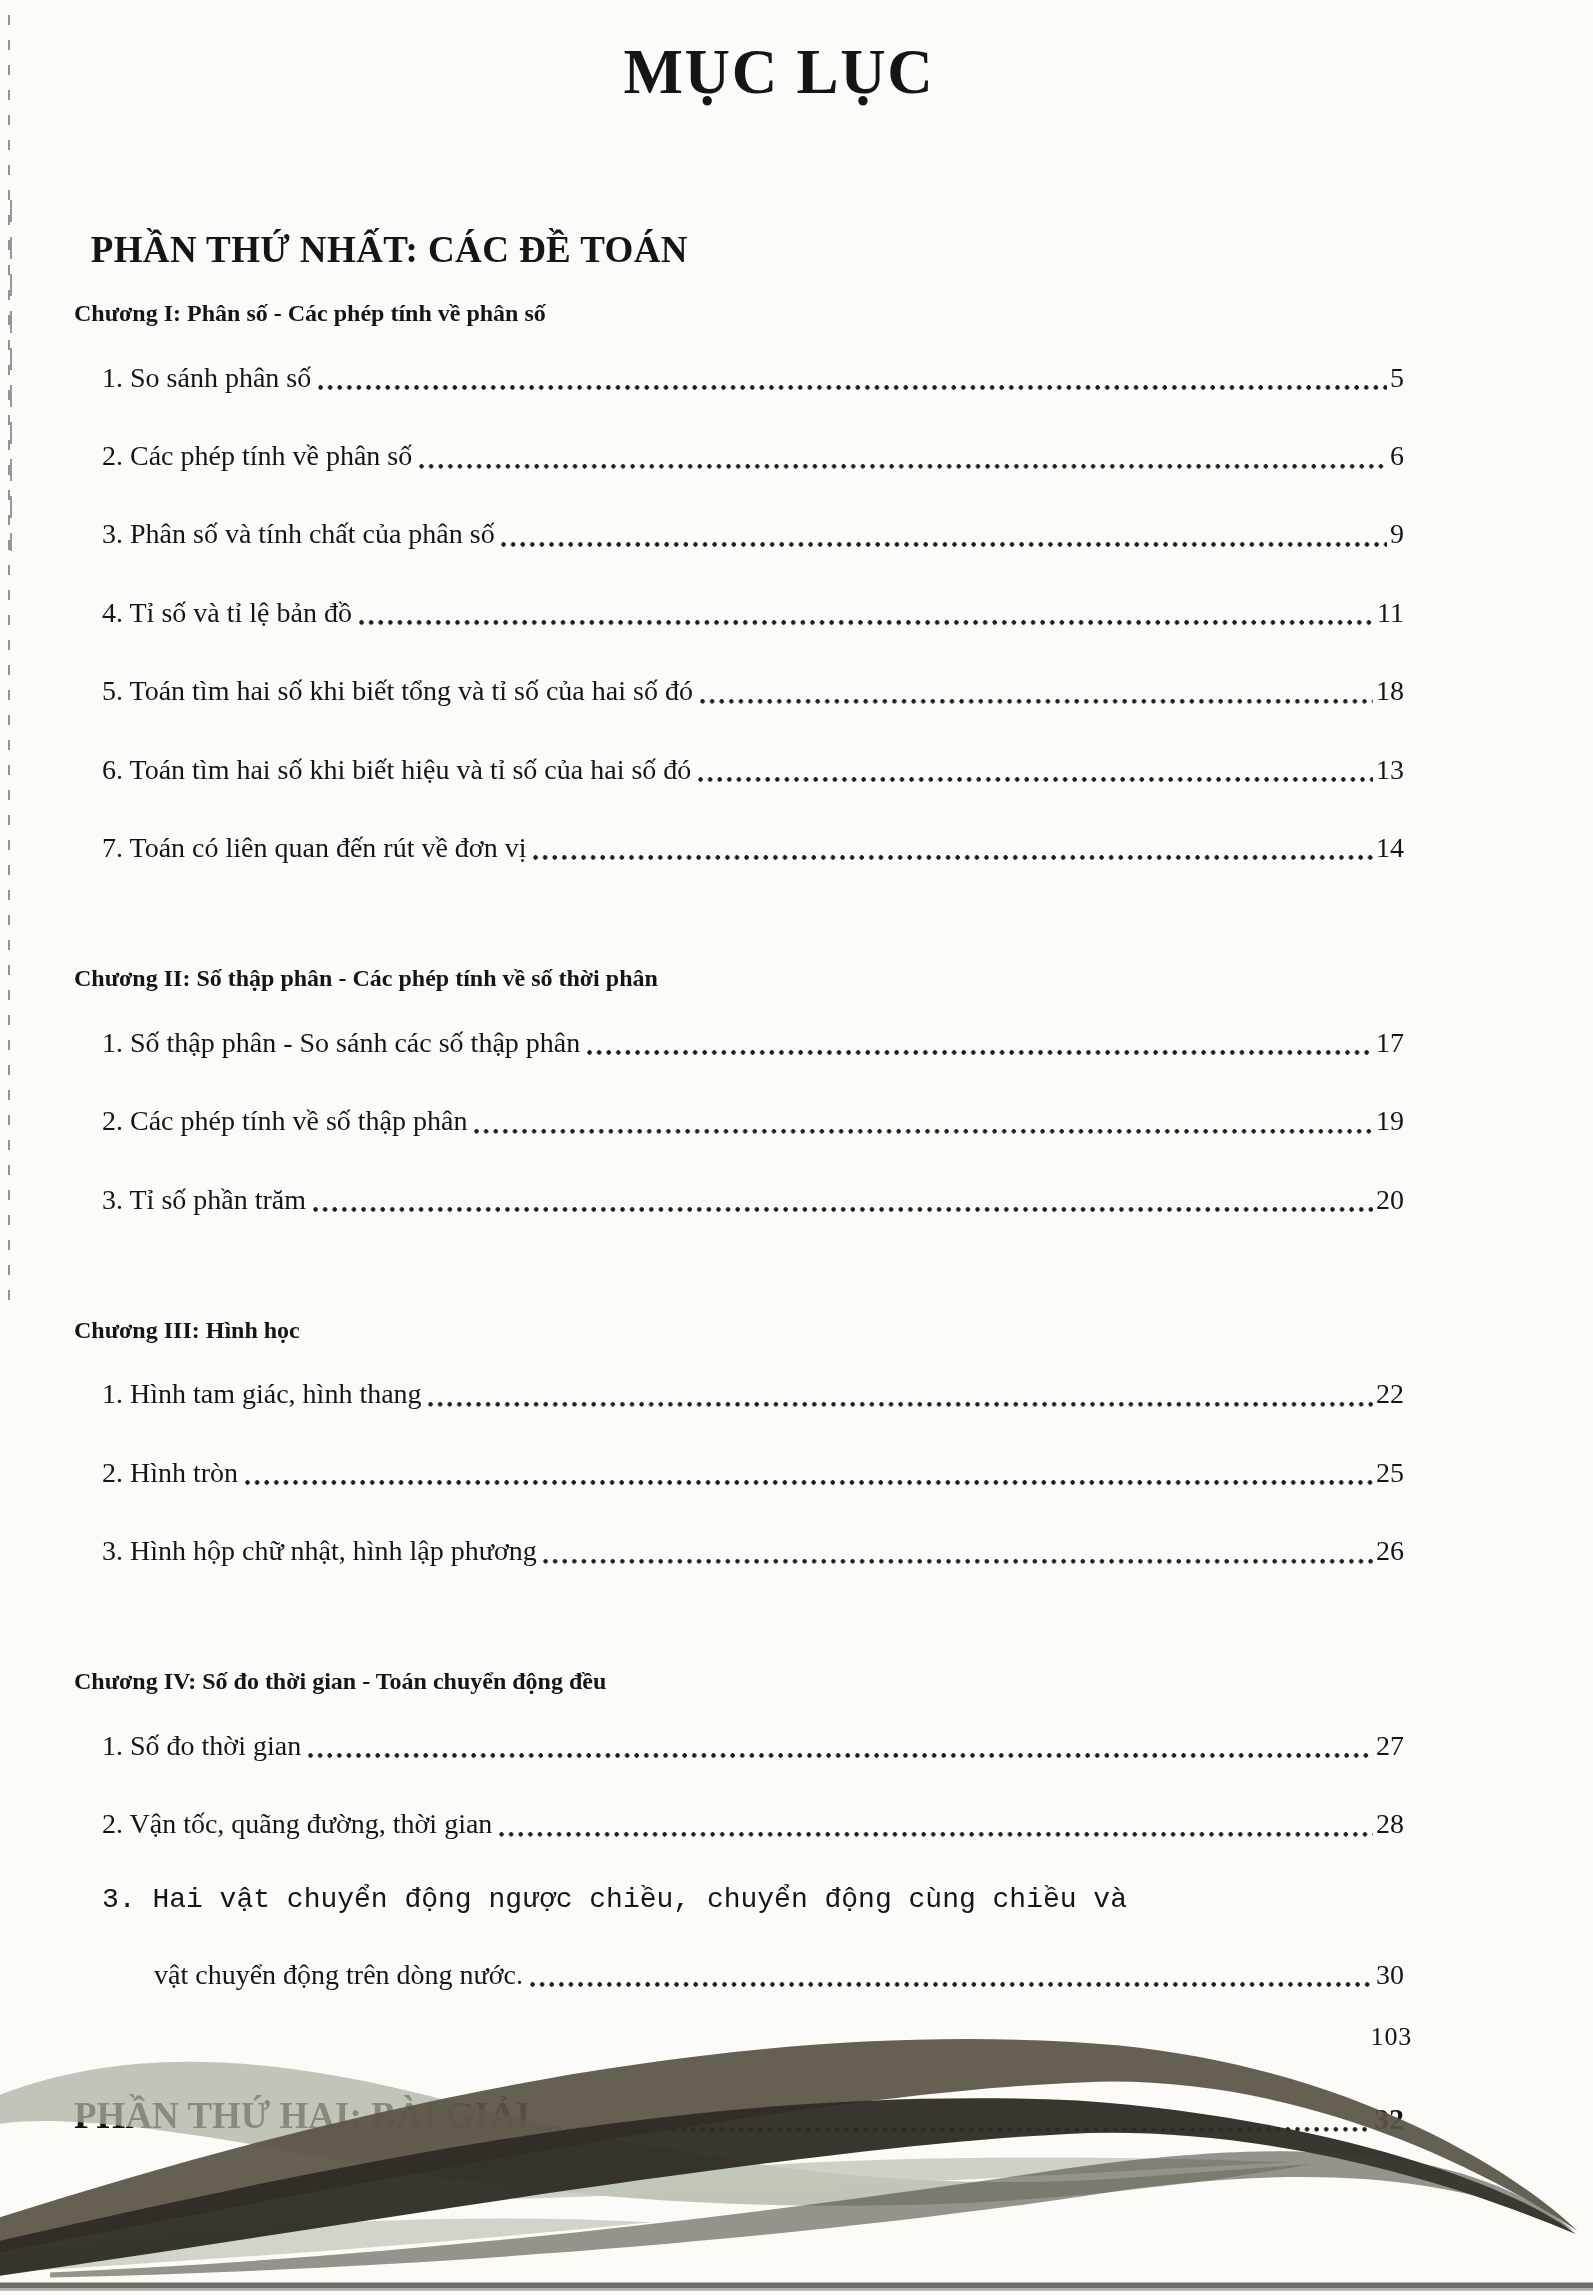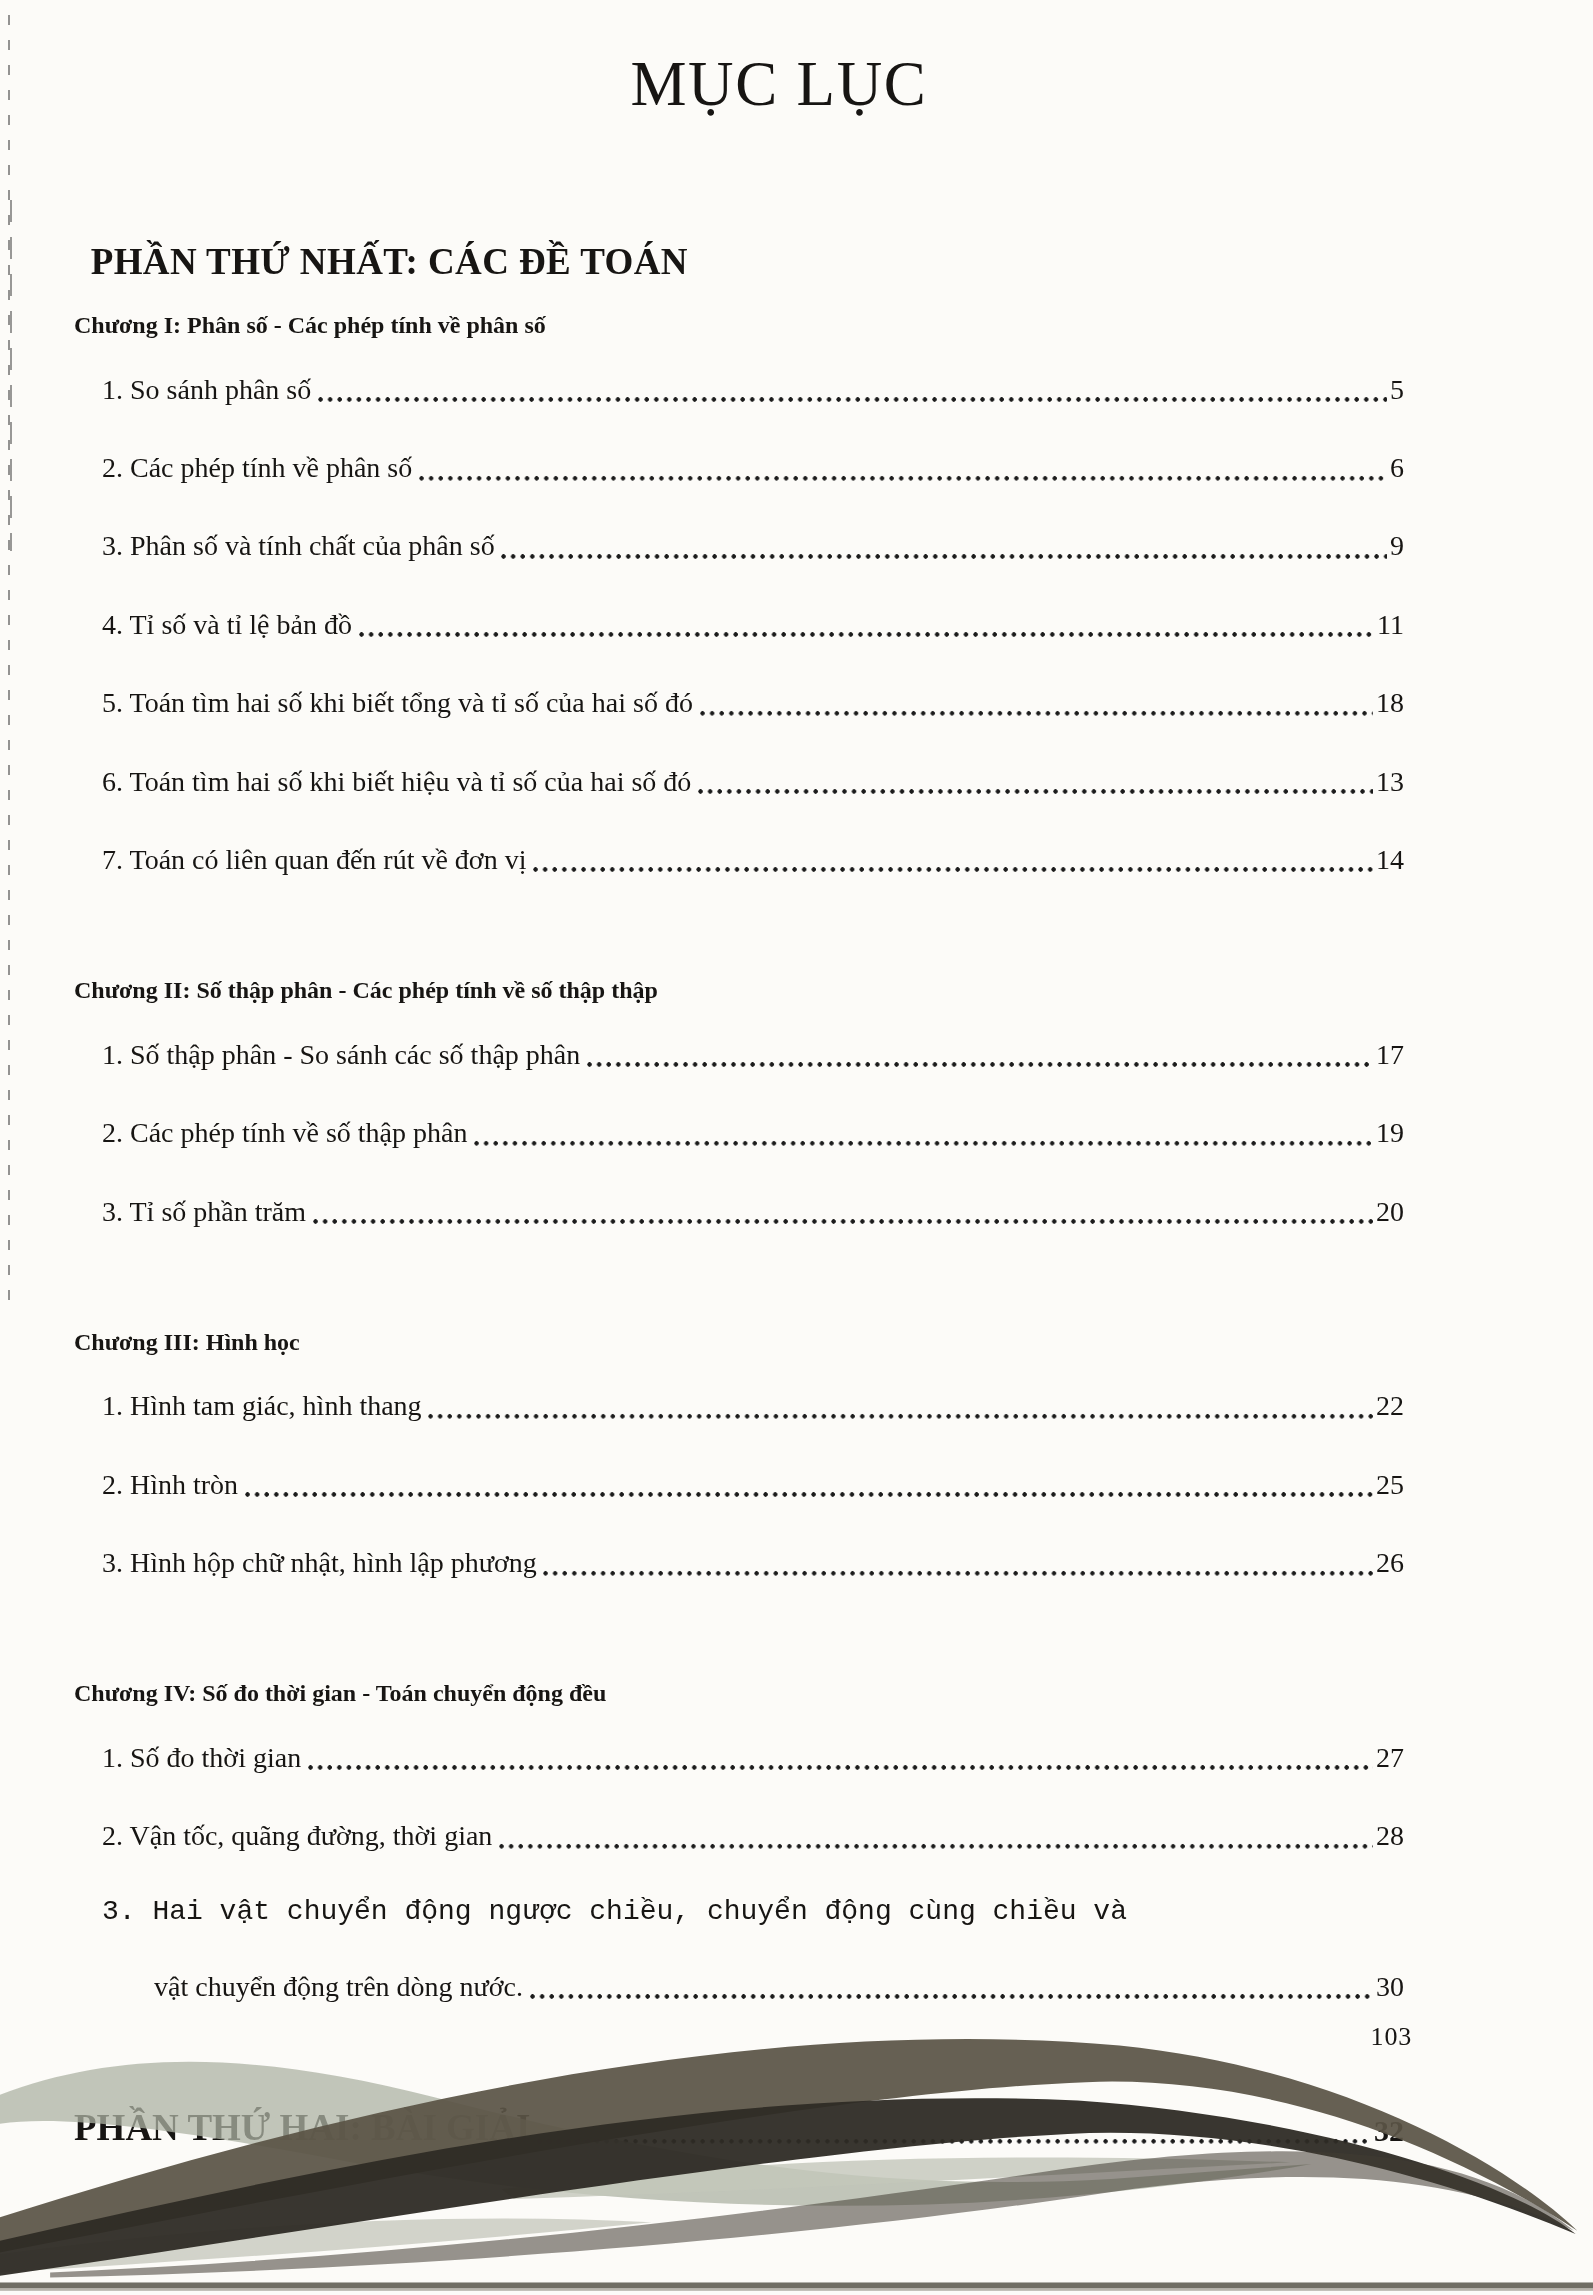--- a/index.html
+++ b/index.html
@@ -18,24 +18,24 @@
   }
   .binding-marks-2{
     position:absolute;left:10px;top:200px;width:1.7px;height:351px;
     background:repeating-linear-gradient(to bottom,#1f1f1f 0 22px,rgba(0,0,0,0) 22px 37px);
     opacity:.45;
   }
   .content{
     position:absolute;left:74px;top:0;width:1330px;
   }
   .doc-title{
-    padding-top:52px;
+    padding-top:40px;
     text-align:center;
     transform:translateX(40px);
-    font-size:63px;font-weight:400;letter-spacing:1.7px;
+    font-size:63px;font-weight:700;letter-spacing:1.7px;
     line-height:1.04;
   }
   .part-label{
     margin-top:124px;margin-left:16.7px;
     font-size:37px;font-weight:700;letter-spacing:0.4px;
     line-height:1.1;
   }
   .chapter-title{
     font-size:24px;font-weight:700;line-height:1.1;
     margin:0;
@@ -118,21 +118,21 @@
         </div>
         <div class="row">
           <span class="t">7. Toán có liên quan đến rút về đơn vị</span>
           <span class="leader"></span>
           <span class="pg">14</span>
         </div>
       </div>
     </div>
 
     <div class="chapter gap">
-      <div class="chapter-title">Chương II: Số thập phân - Các phép tính về số thập thập</div>
+      <div class="chapter-title">Chương II: Số thập phân - Các phép tính về số thời phân</div>
       <div class="rows">
         <div class="row">
           <span class="t">1. Số thập phân - So sánh các số thập phân</span>
           <span class="leader"></span>
           <span class="pg">17</span>
         </div>
         <div class="row">
           <span class="t">2. Các phép tính về số thập phân</span>
           <span class="leader"></span>
           <span class="pg">19</span>

